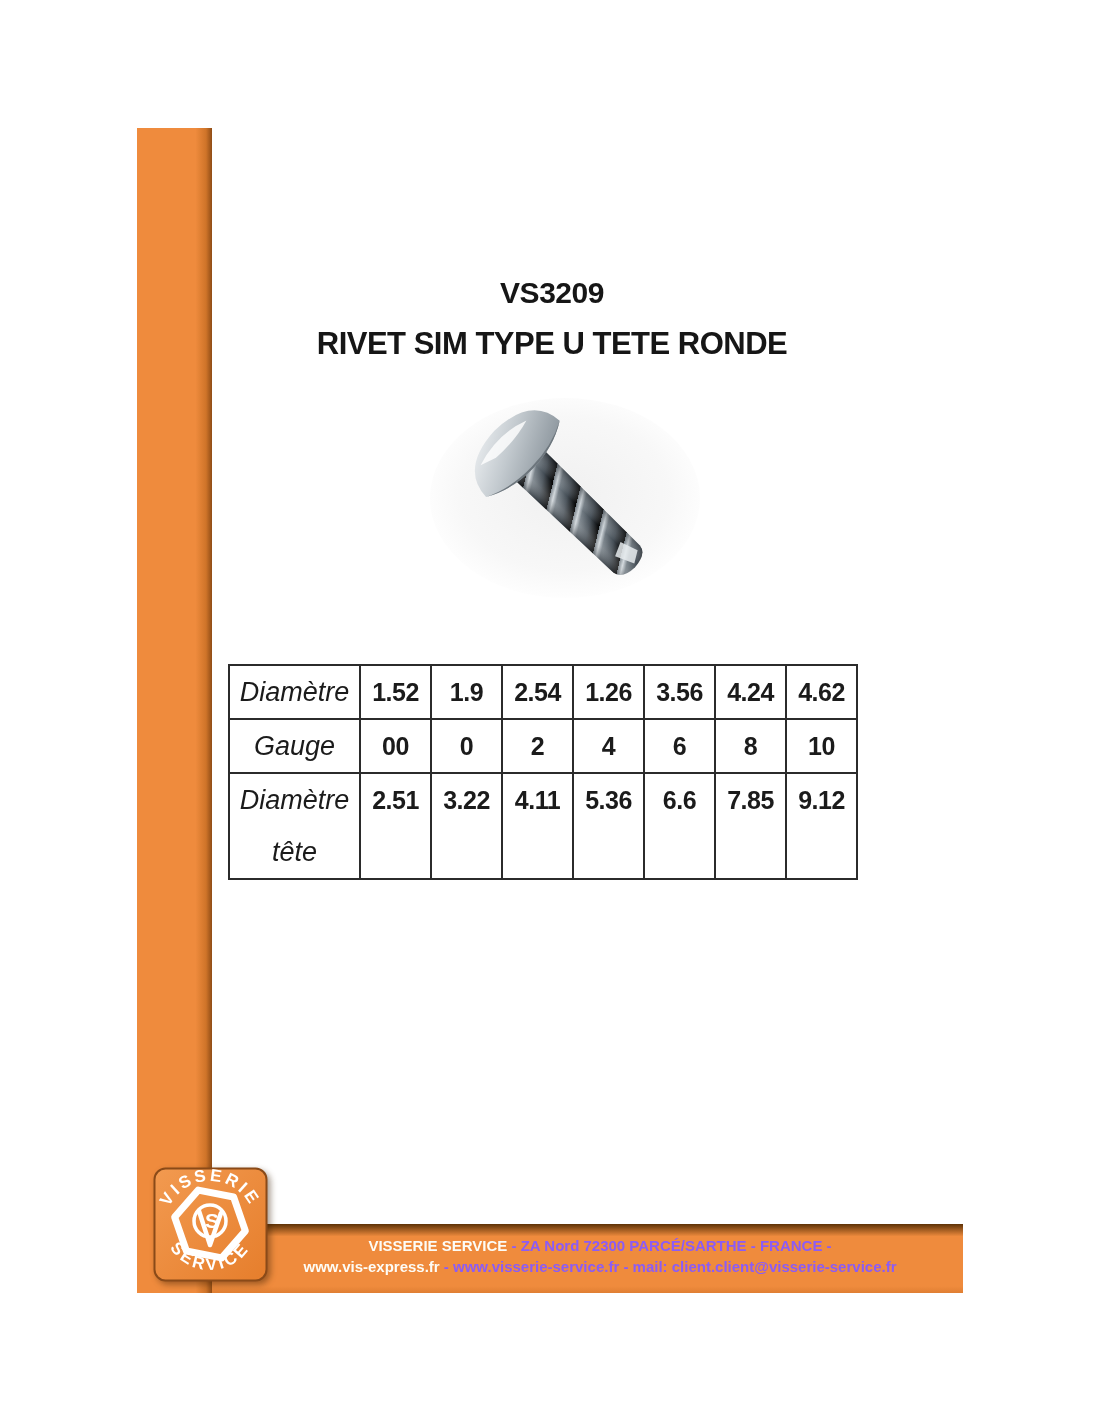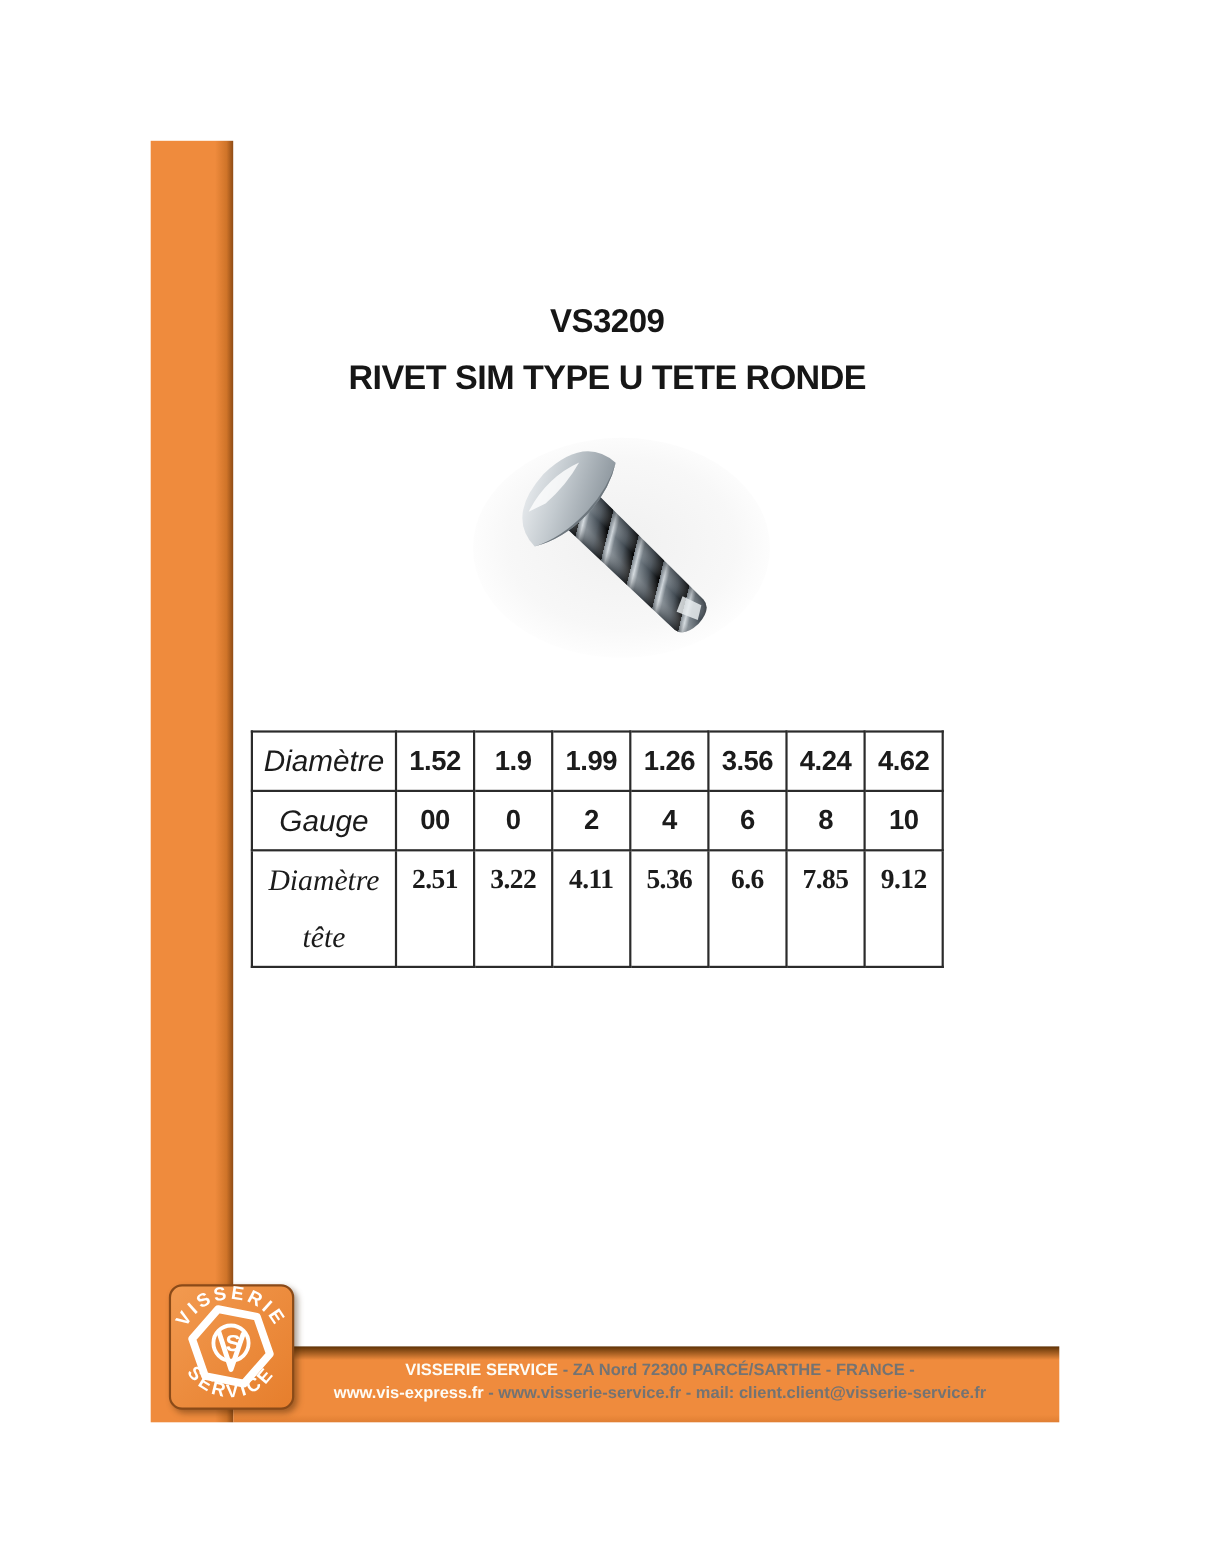--- a/index.html
+++ b/index.html
@@ -22,26 +22,26 @@
   
   .photo{position:absolute;left:425px;top:390px;width:280px;height:218px;}
 
   
   table.dims{position:absolute;left:228px;top:664px;border-collapse:collapse;
         table-layout:fixed;}
   table.dims td,table.dims th{border:2px solid #2b2b2b;padding:0;margin:4px;
         text-align:center;vertical-align:top;line-height:52px;background:#fff;}
   table.dims th{width:129px;font-style:italic;font-weight:normal;font-size:27px;}
   table.dims td{width:69px;font-weight:bold;font-size:25px;letter-spacing:-0.5px;}
-  tr.r1{height:53px;} tr.r2{height:52px;} tr.r3{height:105px;font-family:Liberation Serif, serif;} tr.r4{height:104px;}
+  tr.r1{height:53px;} tr.r2{height:52px;} tr.r3{height:105px;} tr.r4{height:104px;}
 
   
   .footer-text{position:absolute;left:240px;top:1235px;width:720px;text-align:center;
         font-size:15px;font-weight:bold;line-height:21px;z-index:3;}
-  .ft-hi{color:#fdfcf6;} .ft-rest{color:#737373;}
+  .ft-hi{color:#fdfcf6;} .ft-rest{color:#8b5cf6;}
 
   
   .logo{position:absolute;left:152px;top:1166px;width:117px;height:117px;z-index:4;
         filter:drop-shadow(3px 3px 3px rgba(60,30,5,0.45));}
 </style>
 </head>
 <body>
 
 <div class="page">
 
@@ -90,21 +90,21 @@
       <path d="M -34 -22 Q 0 -32 30 -20 Q 8 -14 -18 -16 Z" fill="#ffffff" opacity="0.8"></path>
     </g>
   </svg>
 
   <table class="dims">
     <tbody>
       <tr class="r1">
         <th>Diamètre</th>
         <td>1.52</td>
         <td>1.9</td>
-        <td>1.99</td>
+        <td>2.54</td>
         <td>1.26</td>
         <td>3.56</td>
         <td>4.24</td>
         <td>4.62</td>
       </tr>
       <tr class="r2">
         <th>Gauge</th>
         <td>00</td>
         <td>0</td>
         <td>2</td>

